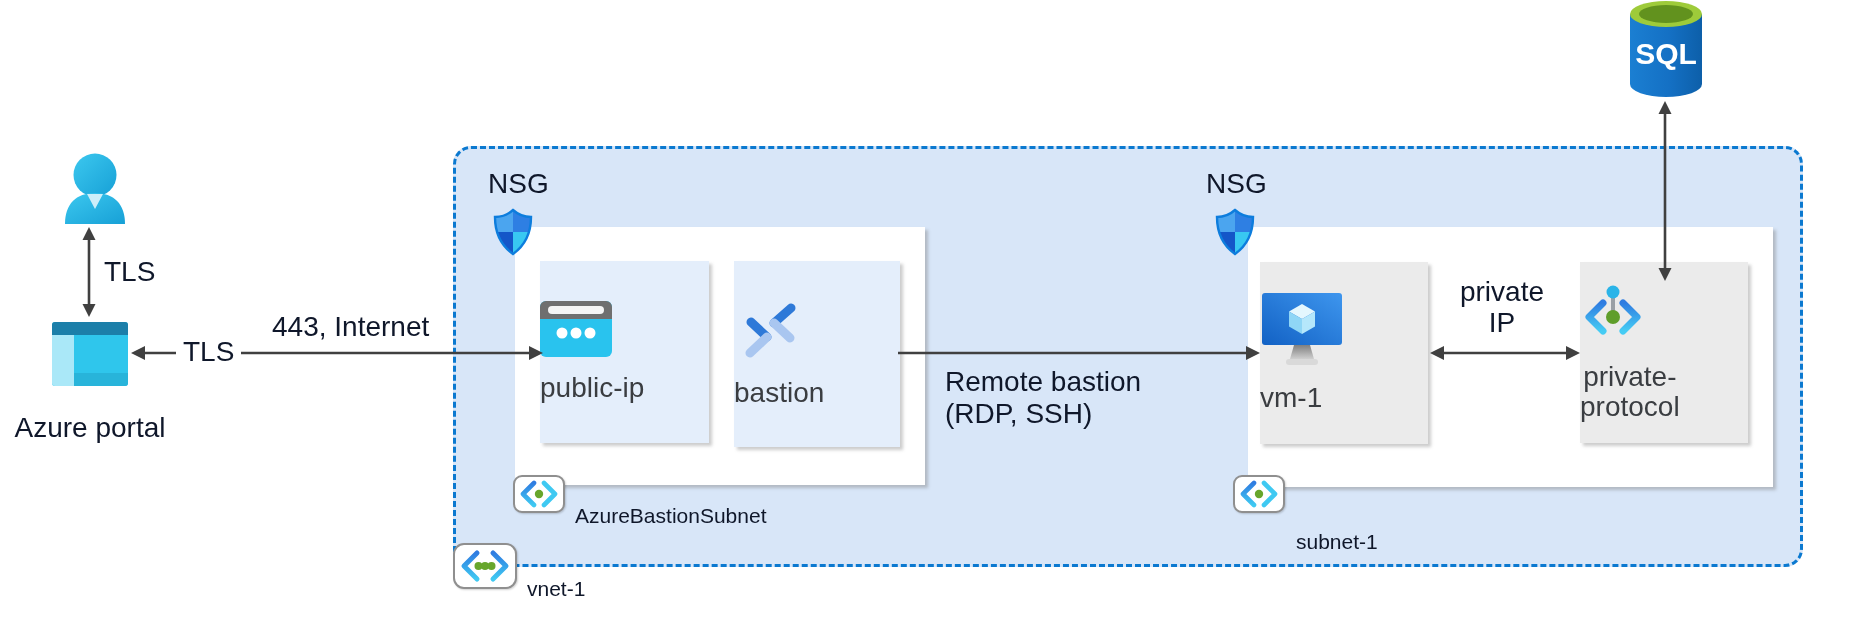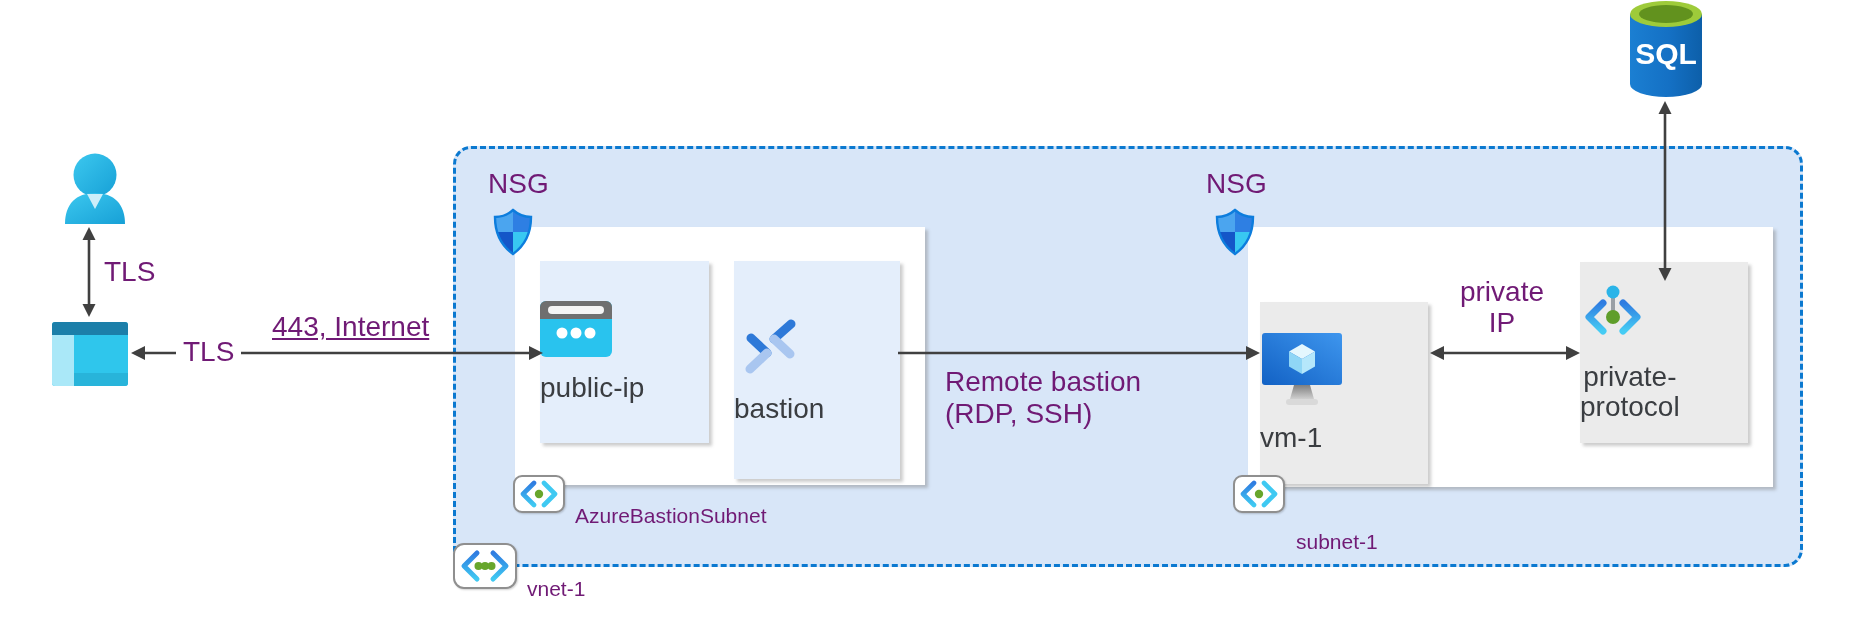--- a/index.html
+++ b/index.html
@@ -18,26 +18,26 @@
   .box-bastion-subnet{left:515px;top:227px;width:410px;height:258px;}
   .box-subnet1{left:1248px;top:227px;width:525px;height:260px;}
   
   .node{
     display:flex;flex-direction:column;align-items:flex-start;justify-content:center;
     gap:16px;z-index:3;box-shadow:3px 3px 3px rgba(130,130,130,.4);
   }
   .node-blue{background:#e4eefb;}
   .node-gray{background:#ebebeb;}
   .n-public-ip{left:540px;top:261px;width:169px;height:182px;}
-  .n-bastion{left:734px;top:261px;width:166px;height:218px;}
-  .n-vm{left:1260px;top:262px;width:168px;height:182px;margin-top:40px;}
+  .n-bastion{left:734px;top:261px;width:166px;height:186px;}
+  .n-vm{left:1260px;top:262px;width:168px;height:182px;}
   .n-pe{left:1580px;top:262px;width:168px;height:181px;}
   .node-label{font-size:28px;line-height:30px;text-align:center;color:#3a3d41;}
   
-  .lbl{font-size:28px;line-height:32px;color:#701a75;white-space:pre;z-index:6;}
+  .lbl{font-size:28px;line-height:32px;color:#0f172a;white-space:pre;z-index:6;}
   .group-label{font-size:21px;z-index:6;}
   .tls-inline{background:#ffffff;padding:0 7px;z-index:6;}
   .center{text-align:center;}
   
   .badge{
     background:#fff;border:2px solid #8f8f8f;display:flex;align-items:center;
     justify-content:center;z-index:5;box-shadow:1px 1px 2px rgba(0,0,0,.18);
     box-sizing:border-box;
   }
   .badge-sm{width:52px;height:38px;border-radius:9px;}
@@ -72,35 +72,36 @@
           <rect x="0" y="0" width="76" height="64" rx="3"></rect>
         </clipPath>
       </defs>
     <g clip-path="url(#pClip)">
       <rect x="0" y="0" width="76" height="64" fill="#2fc6ec"></rect>
       <rect x="0" y="0" width="76" height="13" fill="#1c7fa9"></rect>
       <rect x="0" y="13" width="22" height="51" fill="#aae8f8"></rect>
       <rect x="22" y="51" width="54" height="13" fill="#28b4da"></rect>
     </g>
   </svg>
+  <div class="abs lbl center" style="left:12px;top:412px;width:156px;">Azure portal</div>
 
   <svg class="abs arrow" style="left:77px;top:226px" width="24" height="92" viewBox="0 0 24 92">
     <line x1="12" y1="12" x2="12" y2="80" stroke="#404040" stroke-width="2.6"></line>
     <polygon points="12,1 5.5,14 18.5,14" fill="#404040"></polygon>
     <polygon points="12,91 5.5,78 18.5,78" fill="#404040"></polygon>
   </svg>
   <div class="abs lbl" style="left:104px;top:256px;">TLS</div>
 
   <svg class="abs arrow" style="left:130px;top:341px" width="414" height="24" viewBox="0 0 414 24">
     <line x1="10" y1="12" x2="404" y2="12" stroke="#404040" stroke-width="2.6"></line>
     <polygon points="1,12 15,5 15,19" fill="#404040"></polygon>
     <polygon points="413,12 399,5 399,19" fill="#404040"></polygon>
   </svg>
   <div class="abs lbl tls-inline" style="left:176px;top:336px;">TLS</div>
-  <div class="abs lbl" style="left:272px;top:311px;text-decoration:underline;">443, Internet</div>
+  <div class="abs lbl" style="left:272px;top:311px;">443, Internet</div>
 
   <div class="abs lbl" style="left:488px;top:168px;">NSG</div>
   <svg class="abs shield" style="left:492px;top:208px" width="42" height="48" viewBox="0 0 40 48">
     <defs>
         <clipPath id="sh1">
           <path d="M20,2 C25,6.5 31.5,9 38,9 C38,22 34,36 20,46 C6,36 2,22 2,9 C8.5,9 15,6.5 20,2 Z"></path>
         </clipPath>
       </defs>
     <g clip-path="url(#sh1)">
       <rect x="0" y="0" width="20" height="24" fill="#4ba5ef"></rect>

